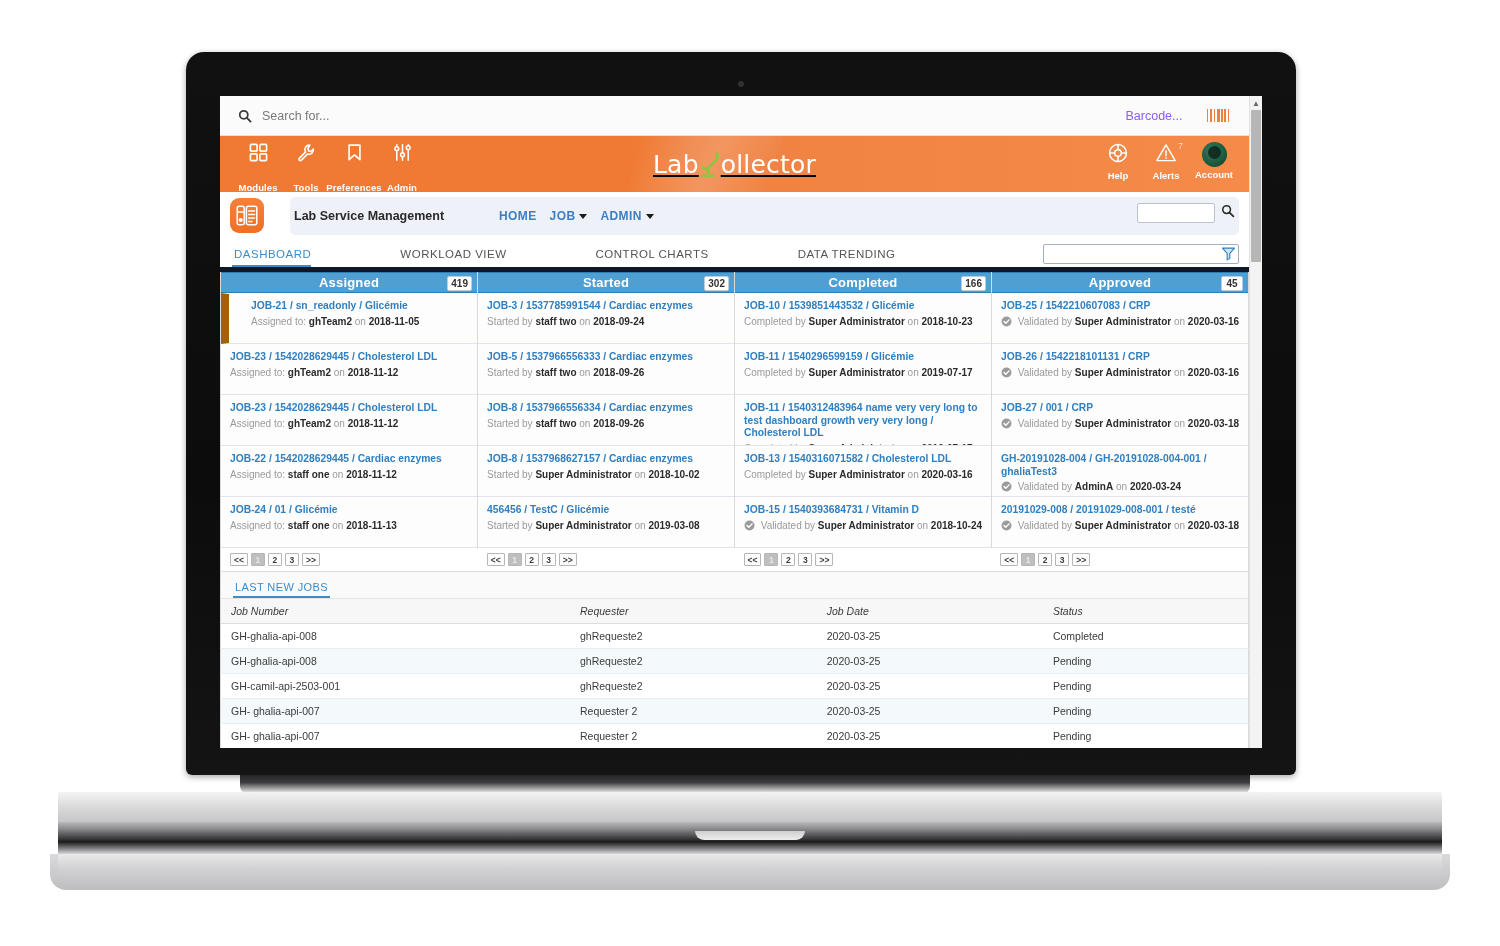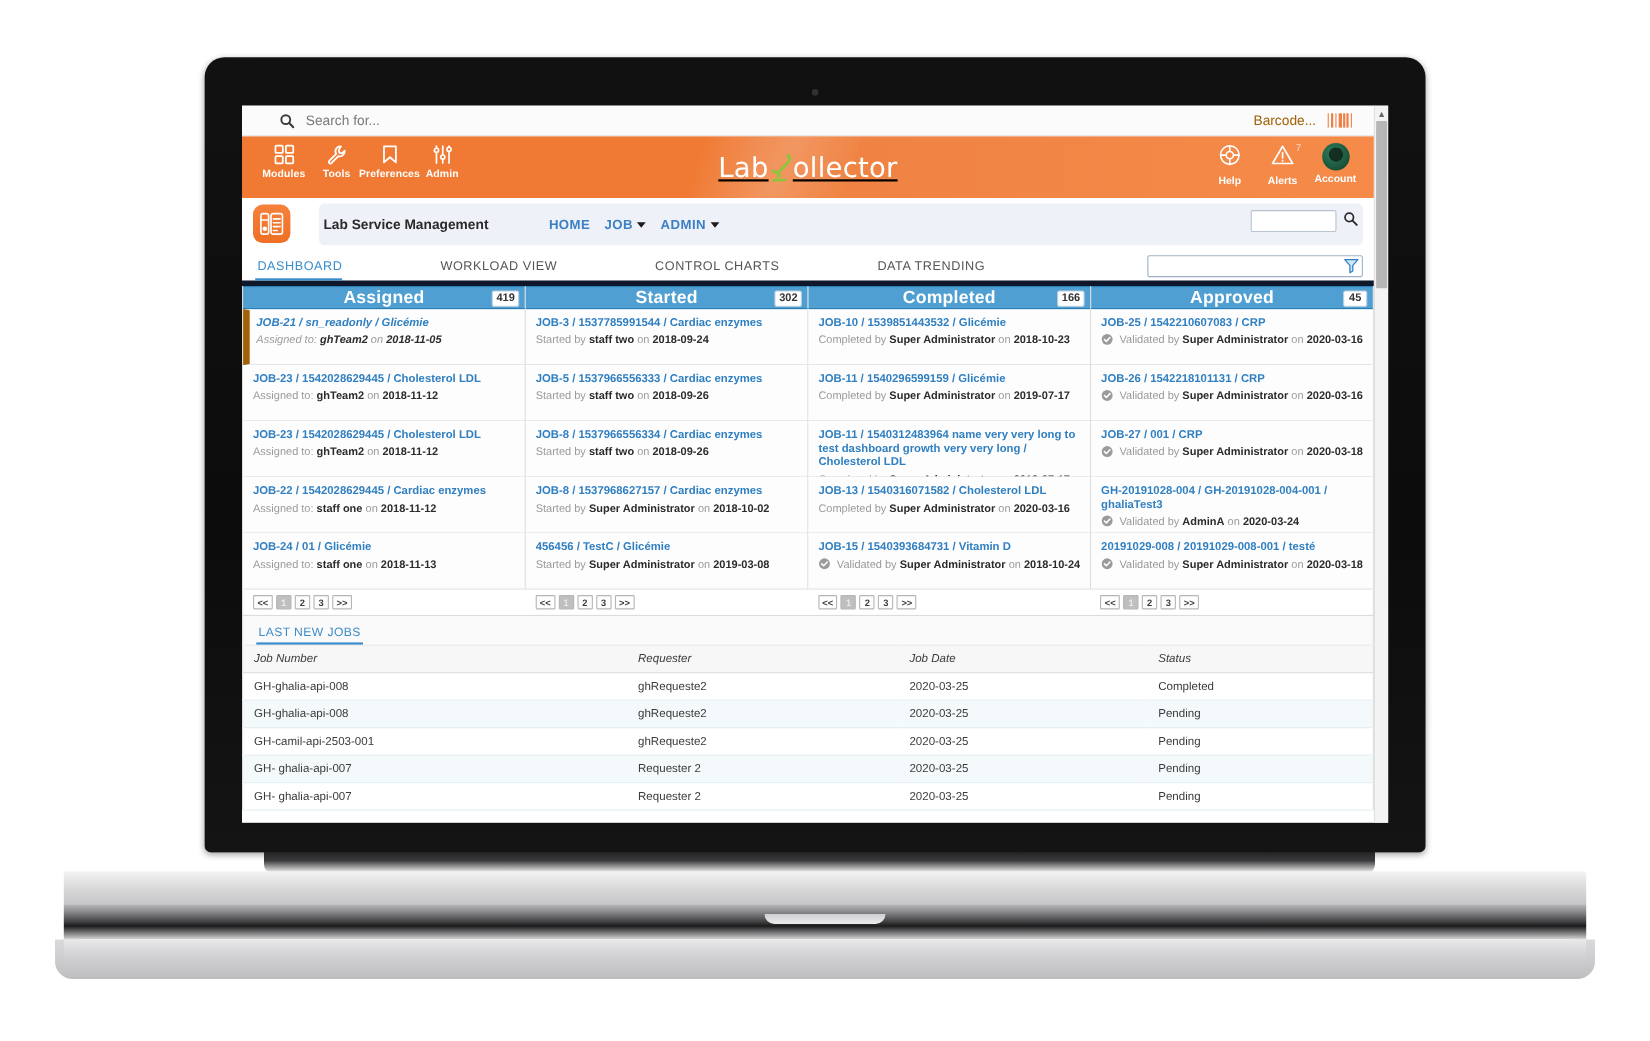--- a/index.html
+++ b/index.html
@@ -58,47 +58,47 @@
   .base-foot-l { left:-8px; border-radius:0 0 0 16px; }
   .base-foot-r { right:-8px; border-radius:0 0 16px 0; }
   .lid-shadow {
     position:absolute; left:240px; top:768px; width:1010px; height:26px;
     background: linear-gradient(180deg,#2a2a2c 0%,#3b3b3d 55%,#17171800 100%);
     border-radius:0 0 8px 8px;
   }
 
   
   .topbar {
-    height: 28px; background:#fbfbfb; border-bottom:1px solid #e2e2e2;
-    display:flex; align-items:center; padding:0 6px 0 28px; position:relative;
+    height: 40px; background:#fbfbfb; border-bottom:1px solid #e2e2e2;
+    display:flex; align-items:center; padding:0 6px 0 12px; position:relative;
   }
   .search-icon-wrap { width:26px; display:flex; align-items:center; justify-content:center; }
   .topbar .search-text {
     font-size:12.5px; color:#7a7a7a; margin-left:4px; flex:1;
   }
-  .barcode-link { font-size:12.5px; color:#a16207; margin-right:10px; }
+  .barcode-link { font-size:12.5px; color:#8b5cf6; margin-right:24px; }
   .barcode-glyph { display:flex; gap:1.5px; align-items:center; margin-right:14px; }
   .barcode-glyph i { display:block; width:1.5px; height:13px; background:#ef7f45; }
   .barcode-glyph i:nth-child(2){ width:2.5px; }
   .barcode-glyph i:nth-child(4){ width:3px; }
   .barcode-glyph i:nth-child(6){ width:2px; }
 
   
   .appbar {
     height:56px; position:relative; overflow:hidden;
     background: linear-gradient(90deg,#f07a33 0%,#f07a33 40%, #ef8242 46%, #f58a49 100%);
   }
   .appbar .sheen {
     position:absolute; left:415px; top:0; width:140px; height:100%;
     background: linear-gradient(100deg, rgba(255,255,255,0) 0%, rgba(255,255,255,.16) 55%, rgba(255,255,255,0) 100%);
     transform: skewX(-16deg);
   }
   .nav-icons { display:flex; align-items:flex-start; padding:7px 0 0 14px; position:relative; z-index:2; }
   .nav-item {
-    width:48px; display:flex; flex-direction:column; align-items:center; gap:3px; cursor:pointer;
+    width:48px; display:flex; flex-direction:column; align-items:center; gap:20px; cursor:pointer;
   }
   .nav-item .label { font-size:9.5px; color:#fff; font-weight:600; letter-spacing:.1px; white-space:nowrap;}
   .nav-item svg { display:block; }
 
   .logo {
     position:absolute; left:0; right:0; top:0; height:56px; z-index:3;
     display:flex; align-items:center; justify-content:center; pointer-events:none;text-decoration:underline;
   }
   .logo-text {
     font-size:25px; color:#fff; font-weight:400; letter-spacing:.2px;
@@ -170,32 +170,32 @@
   .filter-funnel { position:absolute; right:3px; top:2px; }
 
   
   .kanban { display:flex; border-left:1px solid #dbdbdb; border-right:1px solid #dbdbdb; }
   .kcol { flex:1 1 0; min-width:0; }
   .kcol + .kcol { border-left:1px solid #d9d9d9; }
   .kcol-head {
     height:21px; background:#4f9fd2; color:#fff; display:flex; align-items:center;
     justify-content:center; position:relative; border-top:1px solid #2b7fb5; border-bottom:1px solid #2b7fb5;
   }
-  .kcol-head .t { font-size:16px; font-weight:bold; letter-spacing:.2px; }
+  .kcol-head .t { font-size:13px; font-weight:bold; letter-spacing:.2px; }
   .kcol-head .count {
     position:absolute; right:5px; top:2.5px; min-width:22px; height:15px;
     background:#fff; color:#333; font-size:10px; font-weight:bold;
     display:flex; align-items:center; justify-content:center; border-radius:2px; padding:0 3px;
     border:1px solid #b9cfe0;
   }
   .kcard {
     padding:6px 8px 7px 9px; background:#fdfdfd; border-bottom:1px solid #dfe5ea;
     border-top:1px solid #ffffff; height:51px; overflow:hidden;
   }
-  .kcard.first { border-left:6px solid #a16207; padding-left:6px;font-style:italic; }
+  .kcard.first { border-left:8px solid #a16207; padding-left:22px; }
   .kcard .title {
     font-size:10.3px; font-weight:bold; color:#2f7fc1; line-height:12.5px; margin-bottom:2px;
   }
   .kcard .meta { font-size:10px; color:#9a9a9a; line-height:13px; }
   .kcard .meta b { color:#2b2b2b; font-weight:bold; }
   .kcard .meta .dt { color:#2b2b2b; font-weight:bold; }
   .check-ic { display:inline-block; vertical-align:-2px; margin-right:3px; }
 
   
   .pager-row { display:flex; border-left:1px solid #dbdbdb; border-right:1px solid #dbdbdb;

